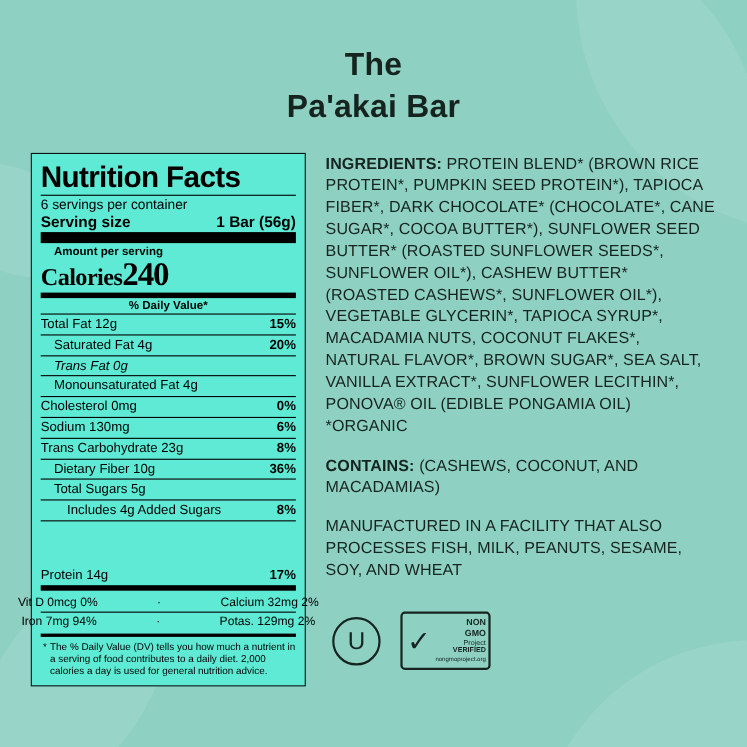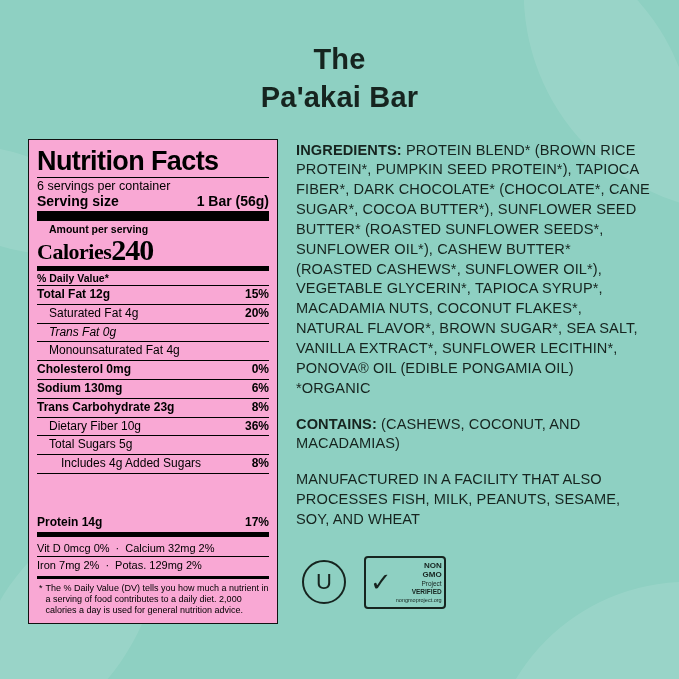--- a/index.html
+++ b/index.html
@@ -69,21 +69,21 @@
 
   .columns {
     display: flex;
     align-items: flex-start;
     gap: 18px;
   }
 
   
   .nfp {
     width: 250px;
-    background: #f9a8d4;
+    background: #5eead4;
     border: 1px solid #111;
     box-sizing: border-box;
     padding: 6px 8px 6px 8px;
     font-family: "Liberation Sans", sans-serif;
     color: #000;
     flex: 0 0 auto;
   }
   .nfp-title {
     font-size: 27px;
     font-weight: bold;
@@ -125,49 +125,50 @@
     font-weight: bold;
     letter-spacing: -0.5px;
   }
   .cal-value {
     font-size: 30px;
     font-weight: bold;
     letter-spacing: -1px;
     line-height: 1;
   }
   .dv-head {
-    text-align: left;
+    text-align: center;
     font-size: 10.5px;
     font-weight: bold;
     padding: 1px 0 1px 0;
   }
   .nrow {
     display: flex;
     justify-content: space-between;
     font-size: 12px;
     padding: 2px 0 2px 0;
     border-bottom: 1px solid #000;
     line-height: 1.15;
   }
   .nrow .nm { }
   .nrow .vl { font-weight: bold; }
-  .bold { font-weight: bold; }
+  .bold { font-weight: normal; }
   .ital { font-style: italic; }
   .indent1 { padding-left: 12px; }
   .indent2 { padding-left: 24px; }
 
   .vitamins {
     font-size: 11px;
     padding: 3px 0 3px 0;
   }
   .vrow {
     display: flex;
-    justify-content: flex-start;
+    justify-content: center;
     padding: 2px 0;
     border-bottom: 1px solid #000;
+    gap: 48px;
   }
   .vrow:last-child { border-bottom: none; }
   .vcell { white-space: nowrap; }
   .vdot { padding: 0 6px; }
 
   .footnote {
     font-size: 9px;
     line-height: 1.25;
     padding: 4px 0 0 2px;
     display: flex;
@@ -315,21 +316,21 @@
         <span class="vl">17%</span>
       </div>
 
       <div class="vitamins">
         <div class="vrow">
           <span class="vcell">Vit D 0mcg 0%</span>
           <span class="vdot">·</span>
           <span class="vcell">Calcium 32mg 2%</span>
         </div>
         <div class="vrow">
-          <span class="vcell">Iron 7mg 2%</span>
+          <span class="vcell">Iron 7mg 94%</span>
           <span class="vdot">·</span>
           <span class="vcell">Potas. 129mg  2%</span>
         </div>
       </div>
       <div class="rule-mid"></div>
 
       <div class="footnote">
         <span>*</span>
         <span>The % Daily Value (DV) tells you how much a nutrient in a serving of food contributes to a daily diet. 2,000 calories a day is used for general nutrition advice.</span>
       </div>

